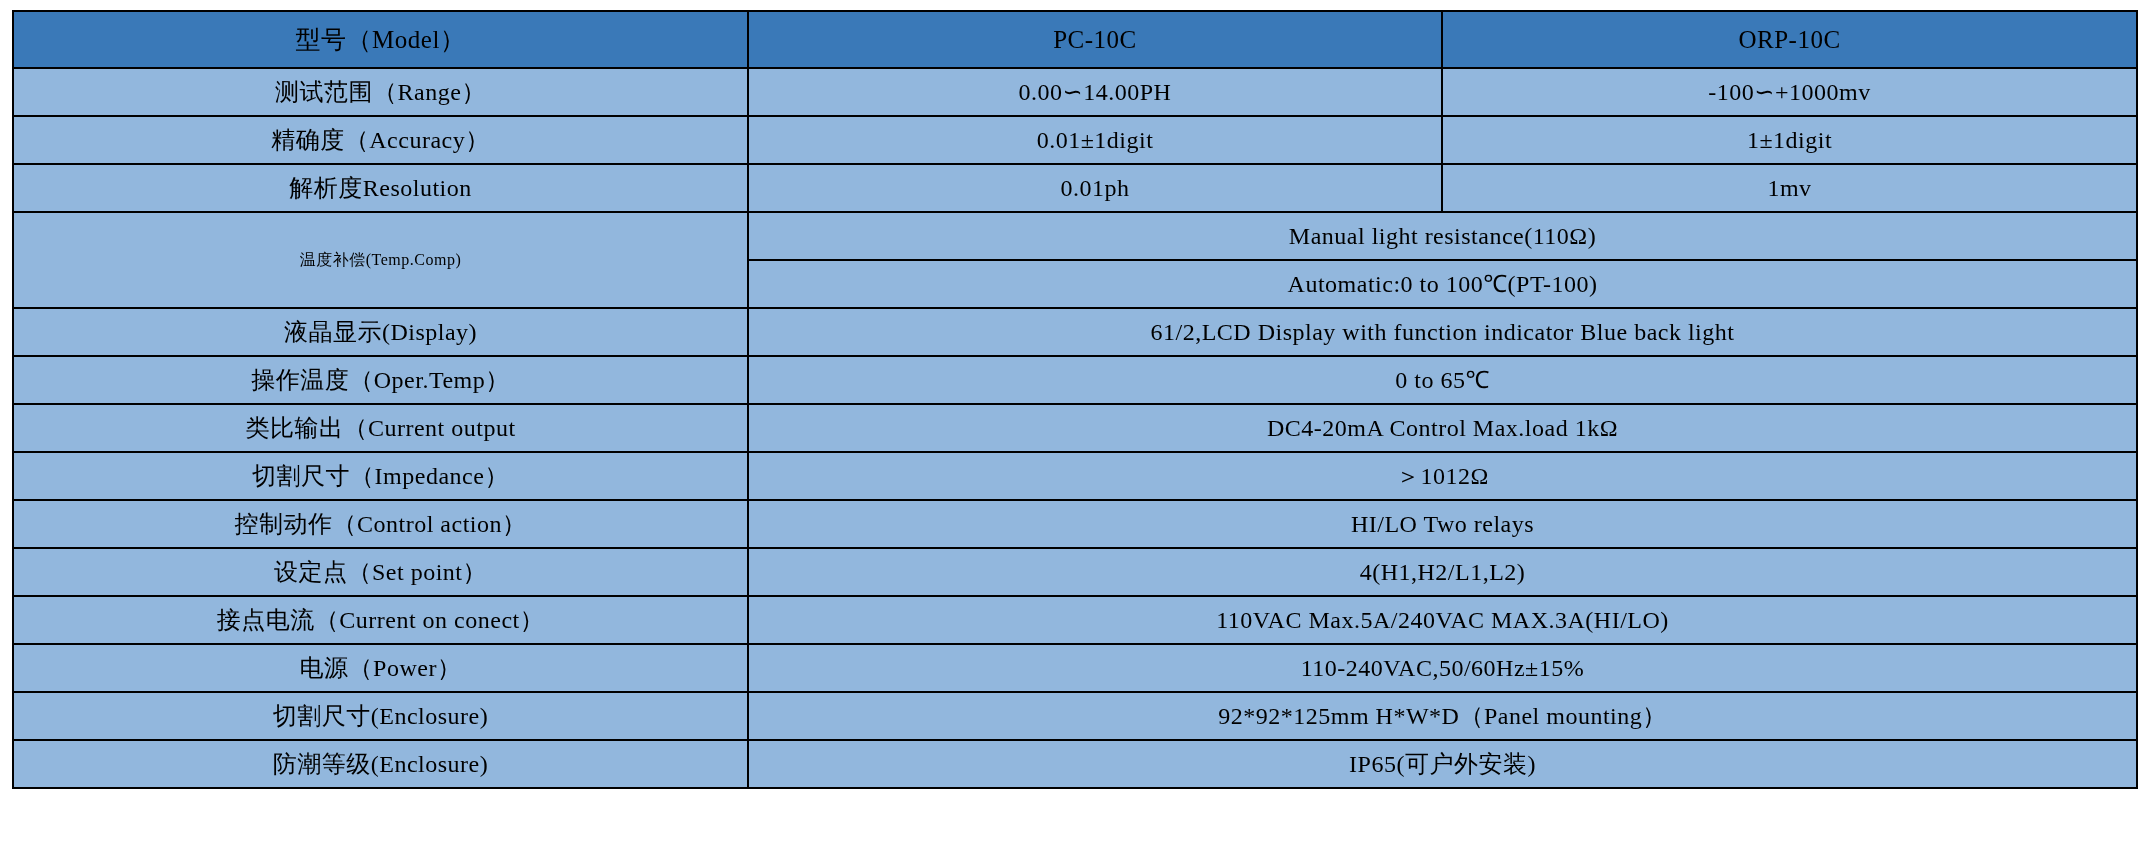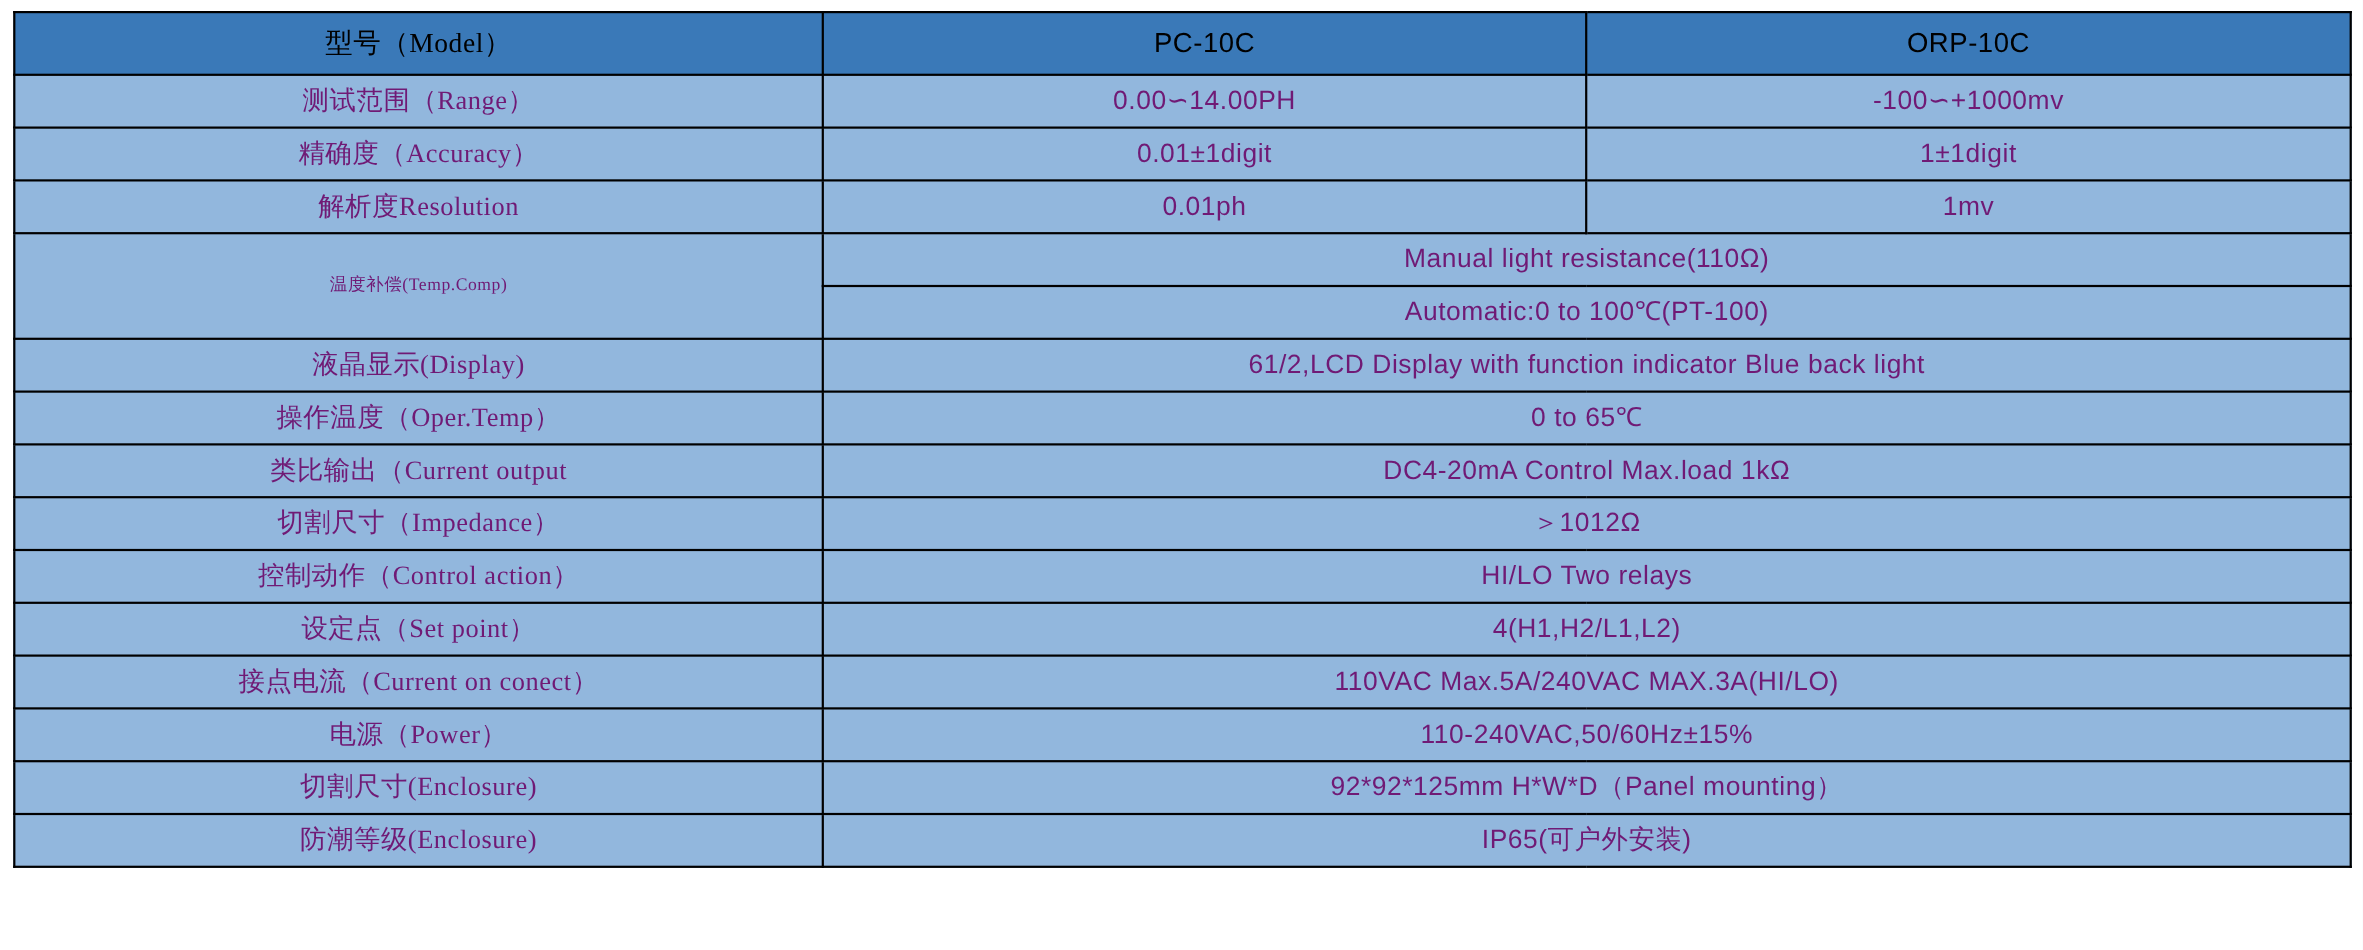--- a/index.html
+++ b/index.html
@@ -25,48 +25,48 @@
     width: 2124px;
     background: #92b7dd;
   }
   table.spec col.c-label { width: 735px; }
   table.spec col.c-mid   { width: 694px; }
   table.spec col.c-right { width: 695px; }
 
   table.spec td {
     border: 2px solid #000000;
     background: #92b7dd;
-    color: #701a75;
+    color: #000000;
     text-align: center;
     vertical-align: middle;
     font-size: 24px;
     line-height: 1.25;
     padding: 8px 6px;
     letter-spacing: 0.5px;
     word-break: break-word;
   }
   table.spec tr.header-row td {
     background: #3a79b8;
     color: #000000;
     font-size: 25px;
     padding: 12px 6px;
   }
   td.label {
     font-size: 25px;
   }
   td.value {
-    font-family: Liberation Sans, sans-serif;
+    font-family: Liberation Serif, serif;
     font-size: 23px;
   }
   tr.header-row td.label,
   tr.header-row td.value {
     font-family: "Liberation Serif", "DejaVu Serif", serif;
   }
   tr.header-row td.value {
-    font-family: Liberation Sans, sans-serif;
+    font-family: Liberation Serif, serif;
     font-size: 24px;
   }
   td.label.tall {
     font-size: 16px;
   }
 </style>
 </head>
 <body>
 
 <div class="sheet">

